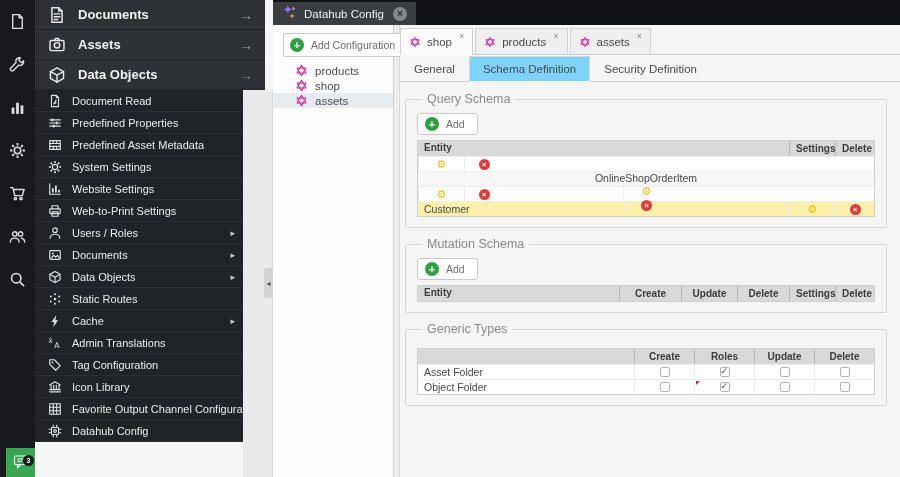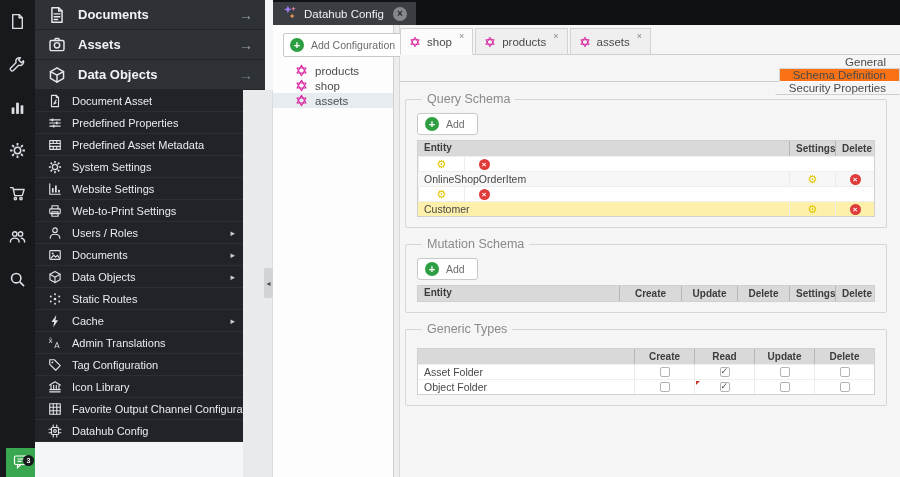--- a/index.html
+++ b/index.html
@@ -76,40 +76,40 @@
   
   #main { position:absolute; left:400px; top:25px; width:500px; height:452px; background:#f5f5f6; z-index:14; }
   .tabs-row { height:30px; border-bottom:1px solid #cfcfcf; display:flex; align-items:flex-end; }
   .etab { height:27px; display:flex; align-items:center; padding:0 8px; border:1px solid #d2d2d2;
     background:#efefef; margin-right:2px; font-size:11.5px; color:#4a4a4a; margin-bottom:-1px;
     border-bottom:1px solid #cfcfcf; cursor:pointer; }
   .etab.active { background:#fbfbfb; border-bottom-color:#fbfbfb; }
   .etab .ic { width:12px; height:12px; margin-right:6px; display:flex; align-items:center; }
   .etab .ic svg { width:12px; height:12px; }
   .etab .x { font-size:9px; color:#888; margin-left:7px; position:relative; top:-6px; cursor:pointer; }
-  .subtabs-row { height:27px; border-bottom:1px solid #cfcfcf; display:flex; align-items:flex-end;flex-direction:column; }
+  .subtabs-row { height:27px; border-bottom:1px solid #cfcfcf; display:flex; align-items:flex-end; }
   .stab { height:26px; display:flex; align-items:center; padding:0 13px; font-size:11.5px; color:#4a4a4a;
     margin-bottom:-1px; border:1px solid transparent; border-bottom:1px solid #cfcfcf; cursor:pointer; }
-  .stab.active { background:#f97316; border-color:#d6d6d6; border-bottom-color:#fbfbfb; }
+  .stab.active { background:#7dd3fc; border-color:#d6d6d6; border-bottom-color:#fbfbfb; }
 
   .content { padding:10px 10px 0 5px; }
   fieldset.fs { border:1px solid #d6d6d6; border-radius:2px; margin:0 3px 9px 0; padding:2px 11px 10px; }
   fieldset.fs legend { font-size:12.5px; color:#8a8a8a; padding:0 5px; margin-left:5px; }
 
   .addbtn { display:inline-flex; align-items:center; height:22px; border:1px solid #c9c9c9; border-radius:3px;
     background:#fff; padding:0 12px 0 7px; margin:5px 0 5px 0; cursor:pointer; }
   .addbtn .lbl { color:#6e6e6e; font-size:10.5px; margin-left:7px; }
 
   .tbl { border:1px solid #d0d0d0; background:#14532d; }
   .thead { display:flex; background:#d9d9d9; font-size:10px; font-weight:bold; color:#3c3c3c; }
   .th { padding:1px 6px; line-height:13px; white-space:nowrap; overflow:hidden; }
   .th + .th { border-left:1px solid #b6b6b6; }
   .trow { display:flex; height:15px; align-items:center; font-size:10.5px; color:#474747;
     background:#fff; border-top:1px solid #eeeeee; }
-  .trow.alt { background:#f7f7f7; }
+  .trow.alt { background:#f7f7f7;flex-direction:column; }
   .trow.hl { background:#fcf0ab; }
   .td-entity { flex:1; padding:0 6px; }
   .col-set { width:46px; text-align:right; flex:none; }
   .col-del { width:39px; text-align:center; flex:none; }
   .col-create { width:62px; text-align:center; flex:none; }
   .col-update { width:56px; text-align:center; flex:none; }
   .col-delete3 { width:52px; text-align:center; flex:none; }
   .gcol { width:60px; text-align:center; flex:none; position:relative; }
   .trow .col-set, .trow .col-del, .trow .gcol { border-left:1px solid #ececec; height:100%;
     display:flex; align-items:center; justify-content:center; }
@@ -226,21 +226,21 @@
   </div>
 
   <div id="submenu">
     <div class="sm-item">
       <span class="ic">
           <svg viewBox="0 0 16 16" fill="none" stroke="currentColor" stroke-width="1.3" stroke-linecap="round" stroke-linejoin="round" width="100%" height="100%">
             <path d="M4 1.5h5.5L12 4v10.5H4z"></path>
             <path d="M9.5 1.5V4H12M9.3 6.8l-2.6 4.6 2.6-1.4"></path>
           </svg>
         </span>
-      <span>Document Asset</span>
+      <span>Document Read</span>
     </div>
     <div class="sm-item">
       <span class="ic">
           <svg viewBox="0 0 16 16" fill="none" stroke="currentColor" stroke-width="1.3" stroke-linecap="round" stroke-linejoin="round" width="100%" height="100%">
             <path d="M2 4.5h12M2 8h12M2 11.5h12"></path>
             <g fill="currentColor" stroke="none">
               <rect x="4" y="3" width="2" height="3"></rect>
               <rect x="9" y="6.5" width="2" height="3"></rect>
               <rect x="5.5" y="10" width="2" height="3"></rect>
             </g>
@@ -479,21 +479,21 @@
               <path d="M8 14.4L2.5 5h11z"></path>
             </svg>
           </span>
         <span>assets</span>
         <span class="x">×</span>
       </div>
     </div>
     <div class="subtabs-row">
       <div class="stab">General</div>
       <div class="stab active">Schema Definition</div>
-      <div class="stab">Security Properties</div>
+      <div class="stab">Security Definition</div>
     </div>
 
     <div class="content">
 
       <fieldset class="fs">
         <legend>Query Schema</legend>
         <div class="addbtn">
           <span class="plus-circle">+</span>
           <span class="lbl">Add</span>
         </div>
@@ -558,21 +558,21 @@
         </div>
       </fieldset>
 
       <fieldset class="fs">
         <legend>Generic Types</legend>
         <div class="gt-gap"></div>
         <div class="tbl">
           <div class="thead">
             <div class="th g-label"></div>
             <div class="th gcol">Create</div>
-            <div class="th gcol">Read</div>
+            <div class="th gcol">Roles</div>
             <div class="th gcol">Update</div>
             <div class="th gcol">Delete</div>
           </div>
           <div class="trow">
             <div class="g-label">Asset Folder</div>
             <div class="gcol">
                 <span class="cb"></span>
               </div>
             <div class="gcol">
                 <span class="cb checked"></span>

